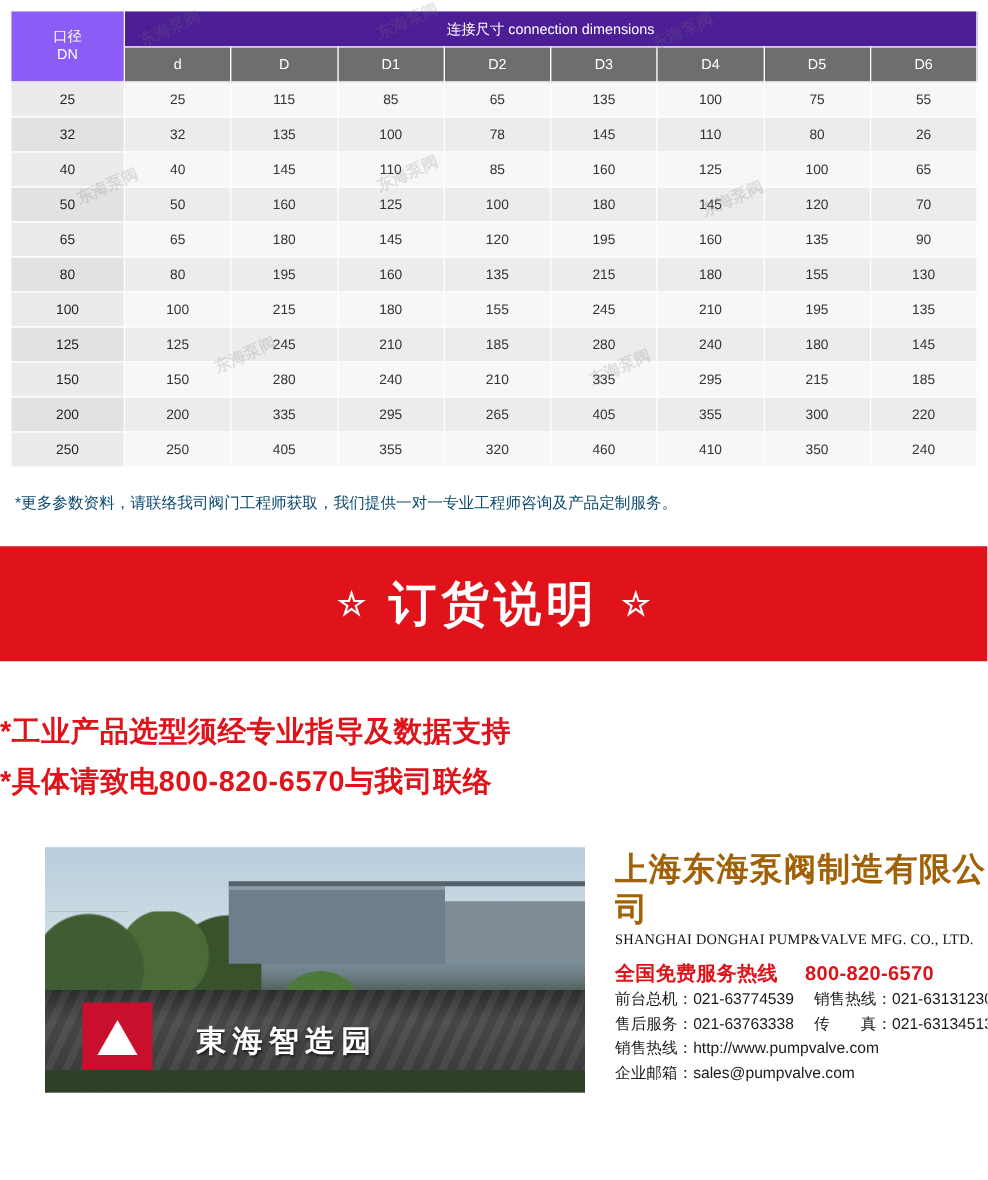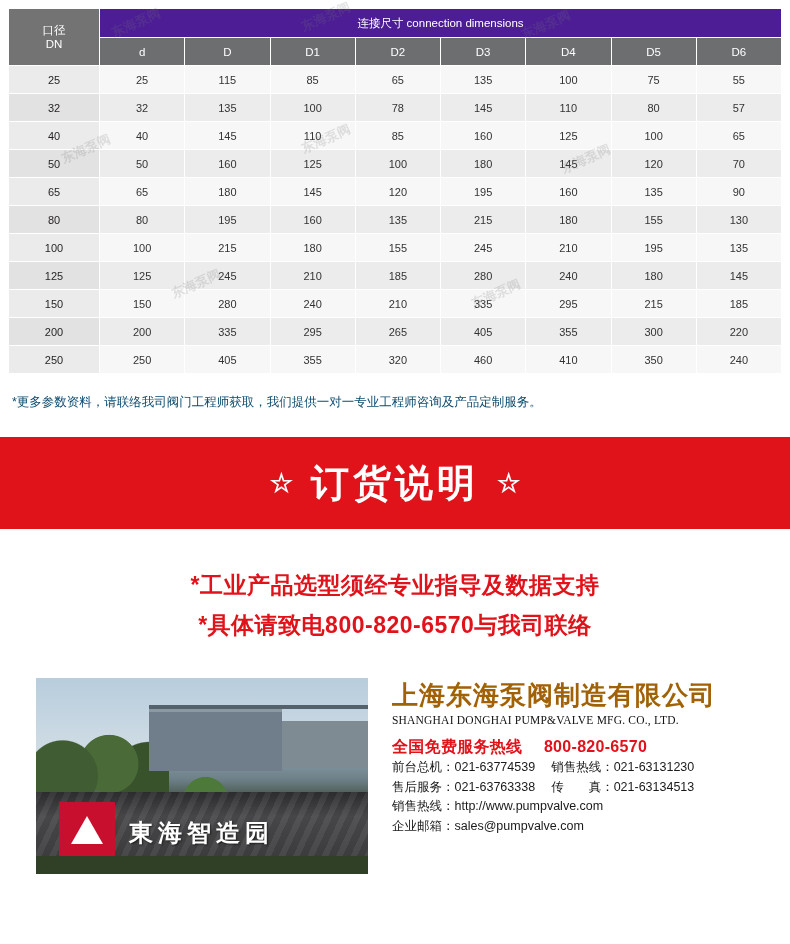--- a/index.html
+++ b/index.html
@@ -37,21 +37,21 @@
     vertical-align: middle;
   }
   .hdr-dark {
     background: #4c1d95;
     color: #ffffff;
     font-weight: normal;
     font-size: 11.5px;
     height: 26px;
   }
   .hdr-dn {
-    background: #737373;
+    background: #8b5cf6;
     color: #ffffff;
     font-weight: normal;
     font-size: 11.5px;
     line-height: 14px;
     width: 88px;
   }
   .hdr-sub {
     background: #6d6e70;
     color: #ffffff;
     font-weight: normal;
@@ -104,21 +104,20 @@
     line-height: 1;
     letter-spacing: 0;
   }
 
   
   .notice {
     position: absolute;
     left: 0;
     top: 565px;
     width: 790px;
-    text-align: center;
     color: #e0131b;
     font-weight: bold;
   }
   .notice div {
     font-size: 23px;
     line-height: 40px;
     letter-spacing: 0.5px;
   }
 
   
@@ -127,21 +126,21 @@
     left: 0;
     top: 678px;
     width: 790px;
     display: flex;
     padding: 0 36px;
     box-sizing: border-box;
     gap: 24px;
   }
   .photo {
     position: relative;
-    width: 332px;
+    width: 432px;
     height: 196px;
     flex: none;
     overflow: hidden;
     background: linear-gradient(#9cb7cf 0%, #b9cbd9 38%, #8aa0ae 39%, #6d7f86 52%, #4a5a52 60%, #3c4a40 100%);
   }
   .photo .sky {
     position: absolute; left:0; top:0; width:100%; height:44%;
     background: linear-gradient(#b8cddd, #d4dfe6);
   }
   .photo .building {
@@ -295,21 +294,21 @@
         </tr>
         <tr class="even">
           <td class="col-dn">32</td>
           <td class="cell">32</td>
           <td class="cell">135</td>
           <td class="cell">100</td>
           <td class="cell">78</td>
           <td class="cell">145</td>
           <td class="cell">110</td>
           <td class="cell">80</td>
-          <td class="cell">57</td>
+          <td class="cell">26</td>
         </tr>
         <tr class="odd">
           <td class="col-dn">40</td>
           <td class="cell">40</td>
           <td class="cell">145</td>
           <td class="cell">110</td>
           <td class="cell">85</td>
           <td class="cell">160</td>
           <td class="cell">125</td>
           <td class="cell">100</td>

